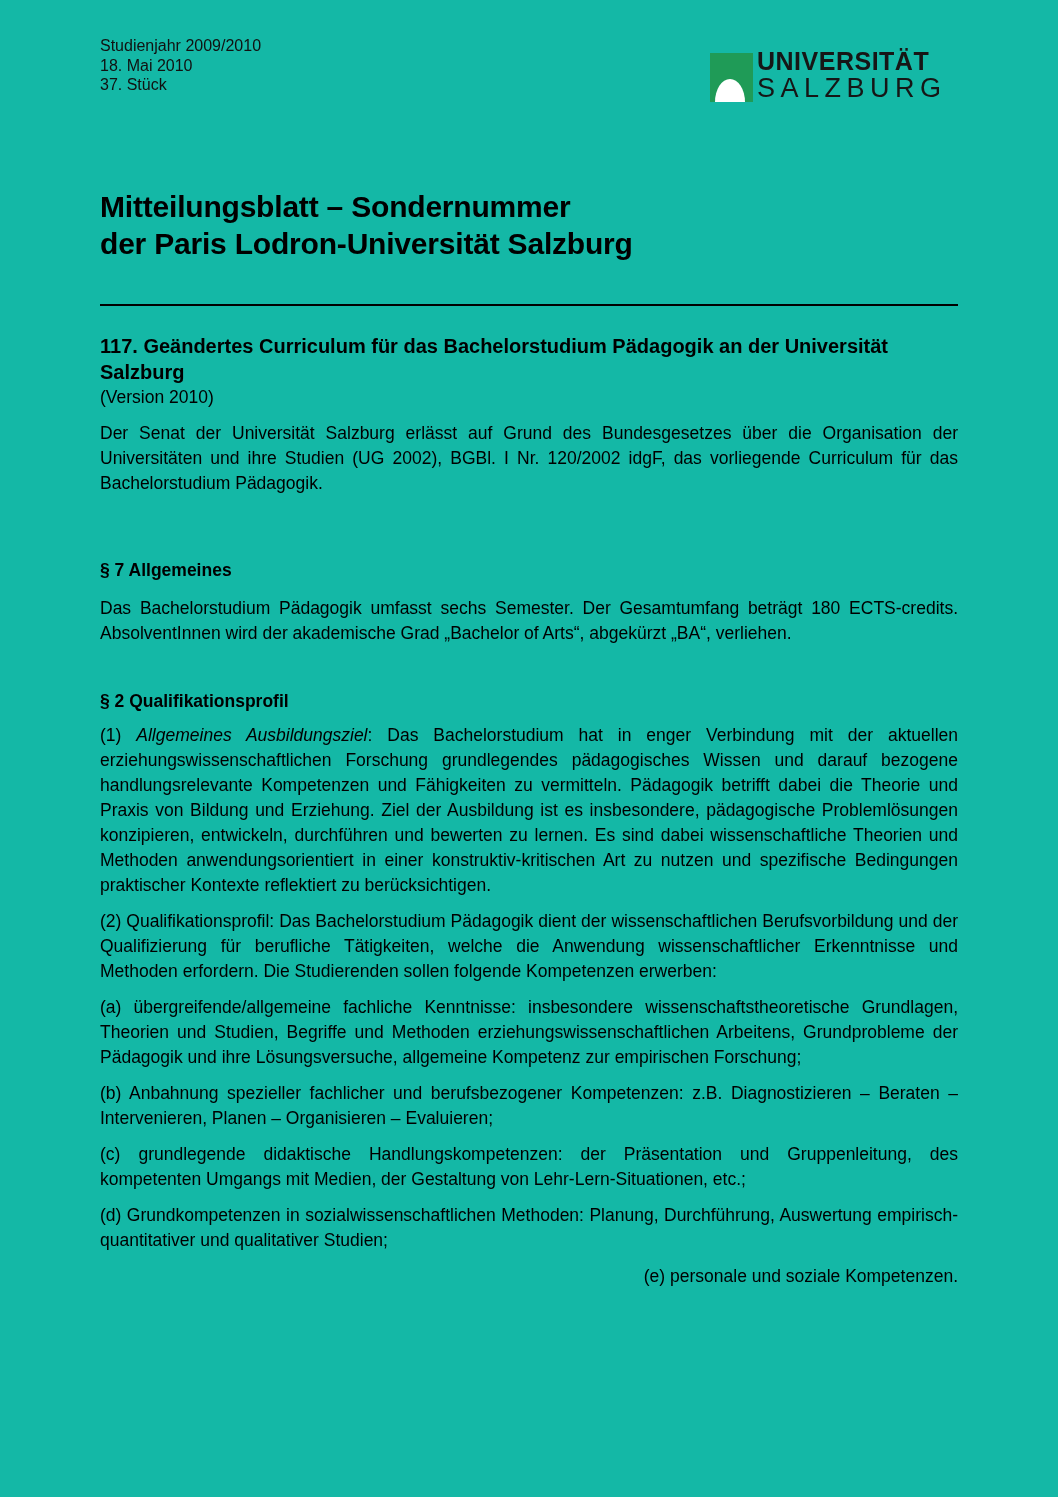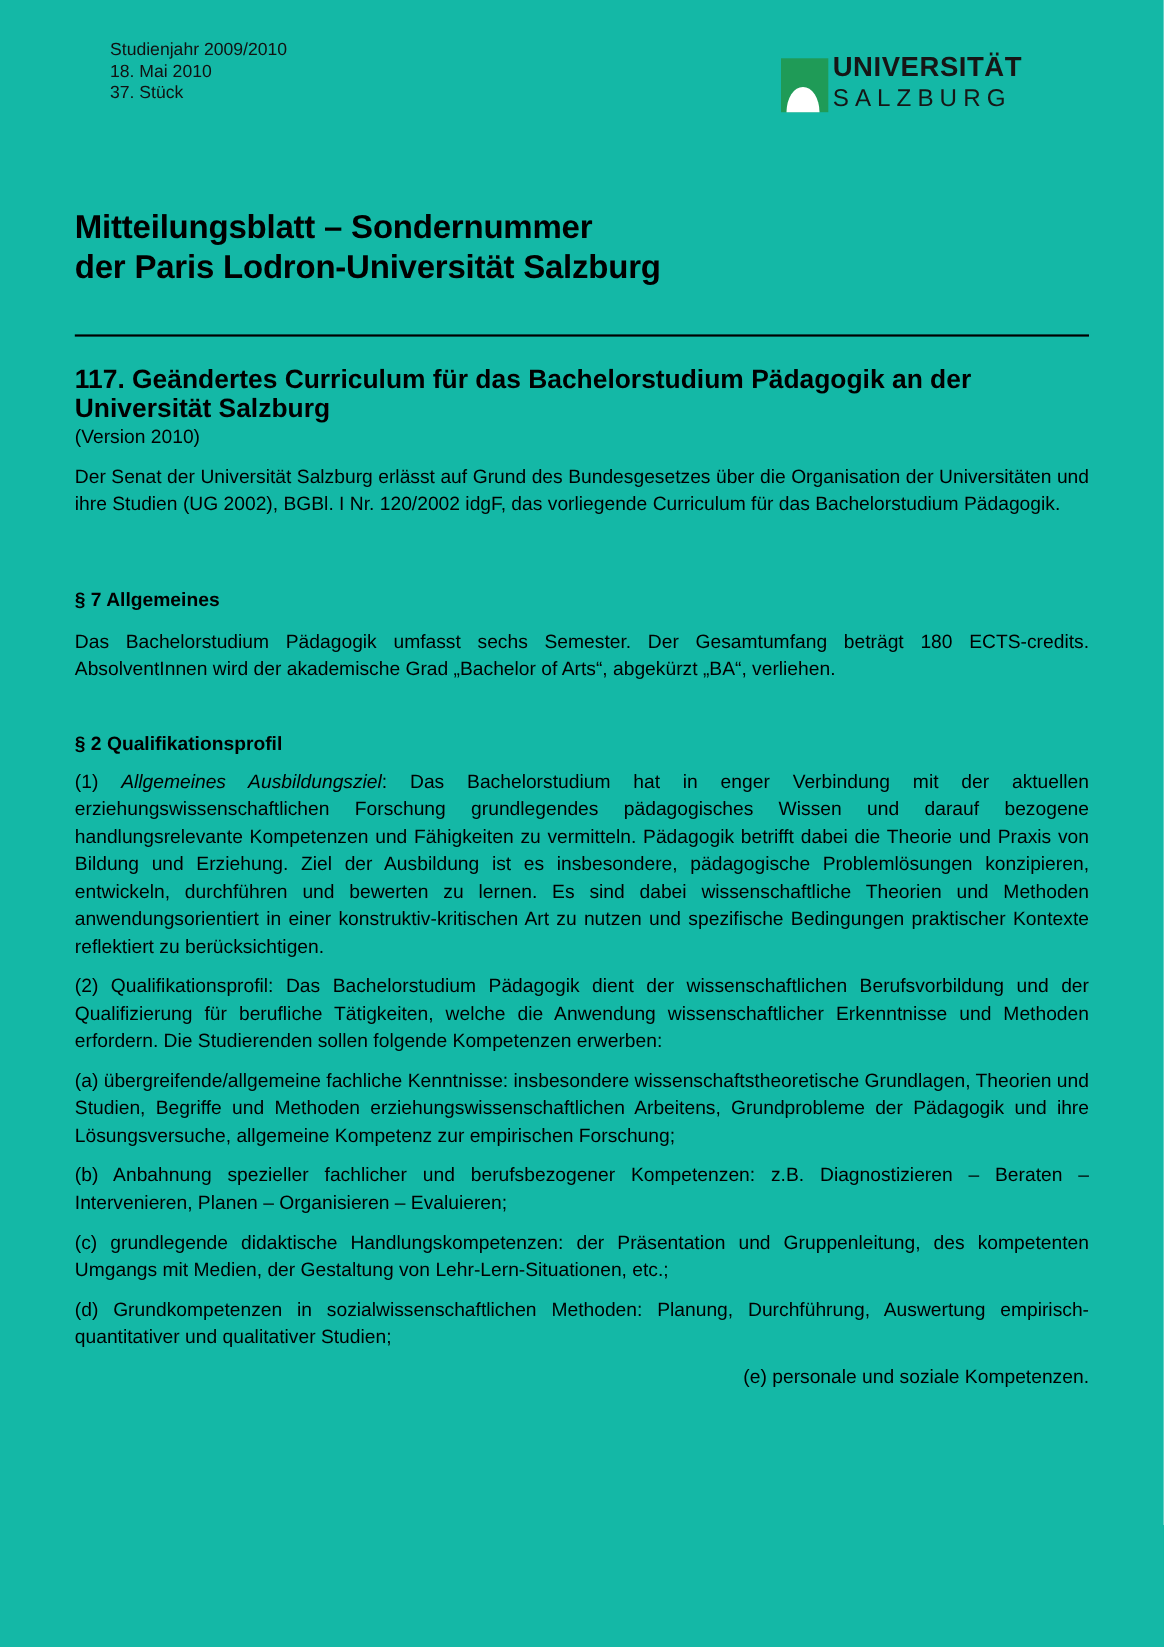--- a/index.html
+++ b/index.html
@@ -42,40 +42,40 @@
     position: absolute;
     left: 5px;
     bottom: 0;
     width: 30px;
     height: 23px;
     background: #ffffff;
     border-radius: 15px 15px 0 0 / 23px 23px 0 0;
   }
   .logo-text { margin-left: 4px; color: #161616; white-space: nowrap; }
   .logo-line1 { font-size: 25px; line-height: 27px; font-weight: bold; letter-spacing: 0.5px; }
-  .logo-line2 { font-size: 22px; line-height: 27px; letter-spacing: 5.5px; }
+  .logo-line2 { font-size: 27px; line-height: 27px; letter-spacing: 5.5px; text-align: right; }
 
   
-  .content { padding: 0 68px; }
+  .content { padding: 0 100px; }
   .doc-title {
     margin: 0;
     padding-top: 188px;
     font-size: 30px;
     font-weight: bold;
     line-height: 37px;
     letter-spacing: -0.2px;
   }
   .divider {
     margin: 42px 0 0;
     border: none;
     border-top: 2px solid #000000;
   }
   .article-heading {
     margin: 27px 0 0;
-    font-size: 24px;
+    font-size: 20px;
     font-weight: bold;
     line-height: 26px;
   }
   .version { font-size: 17.5px; line-height: 25px; }
 
   .content p {
     margin: 11px 0 0;
     font-size: 17.5px;
     line-height: 25px;
     text-align: justify;

